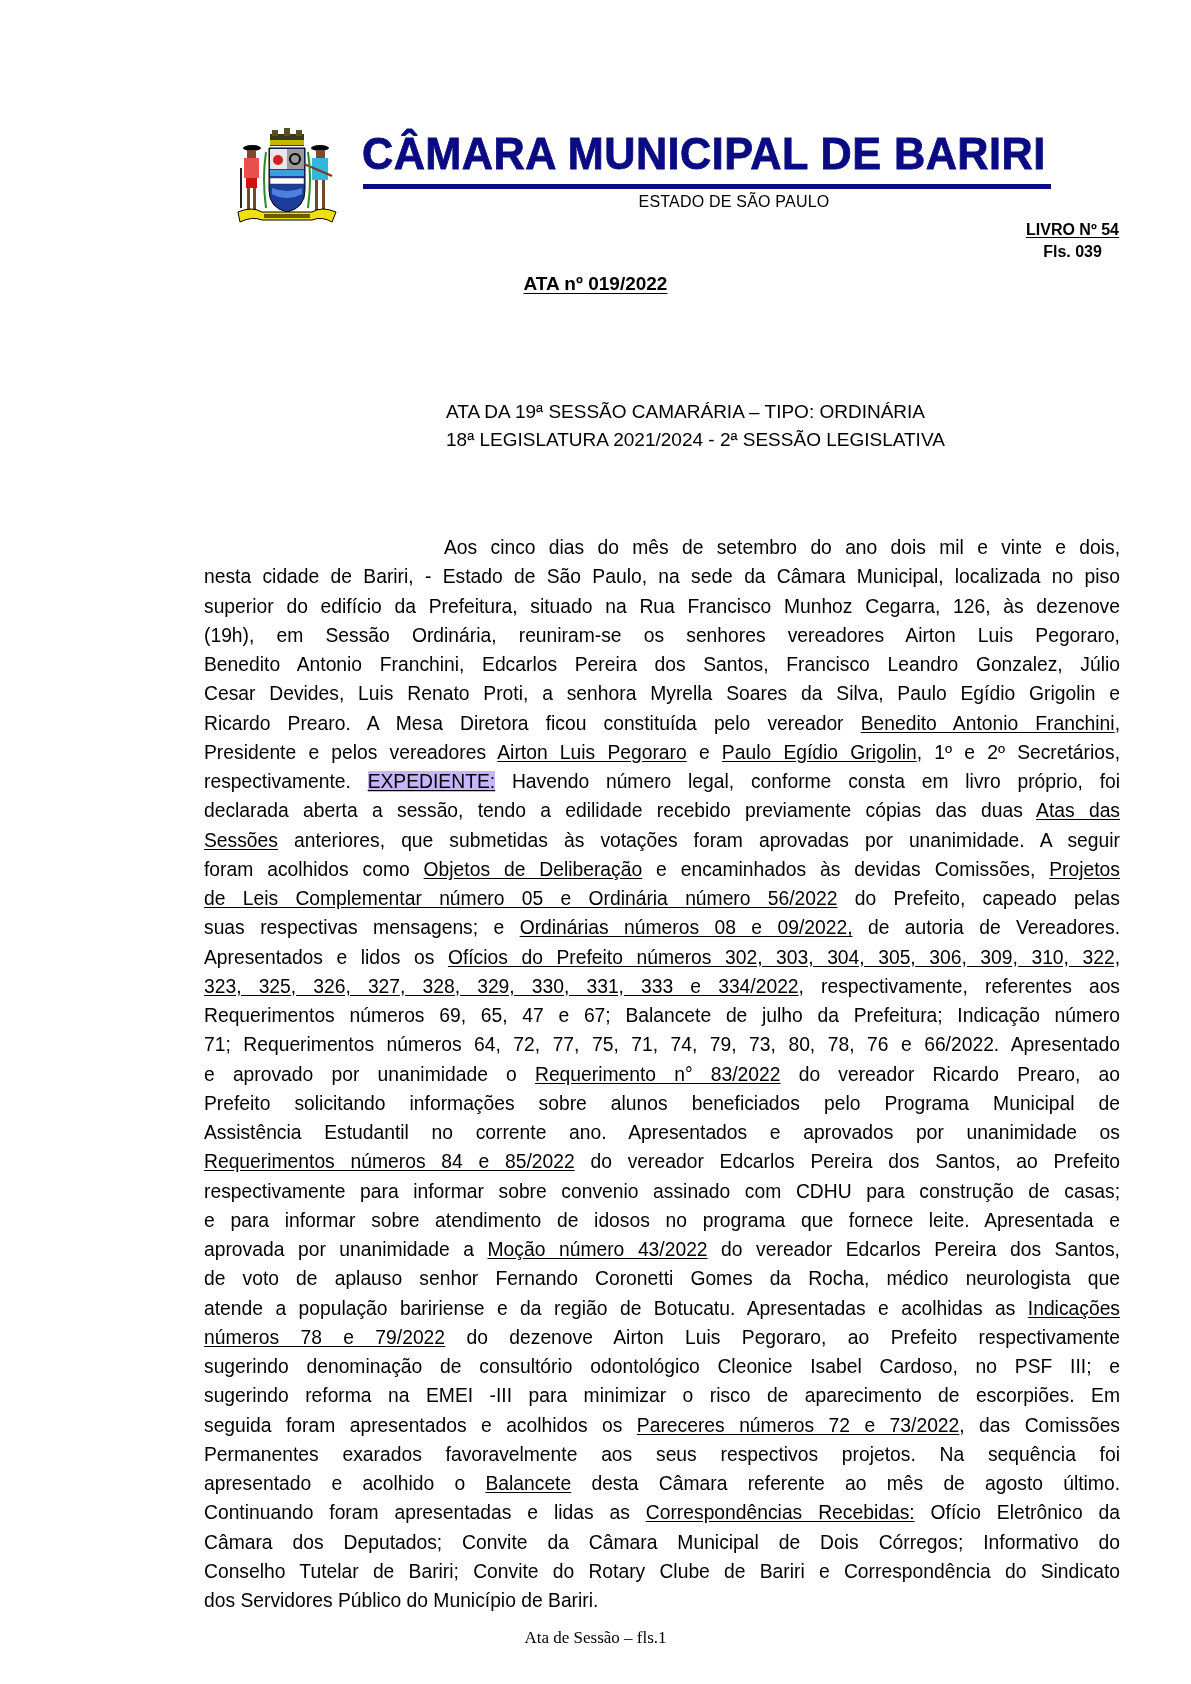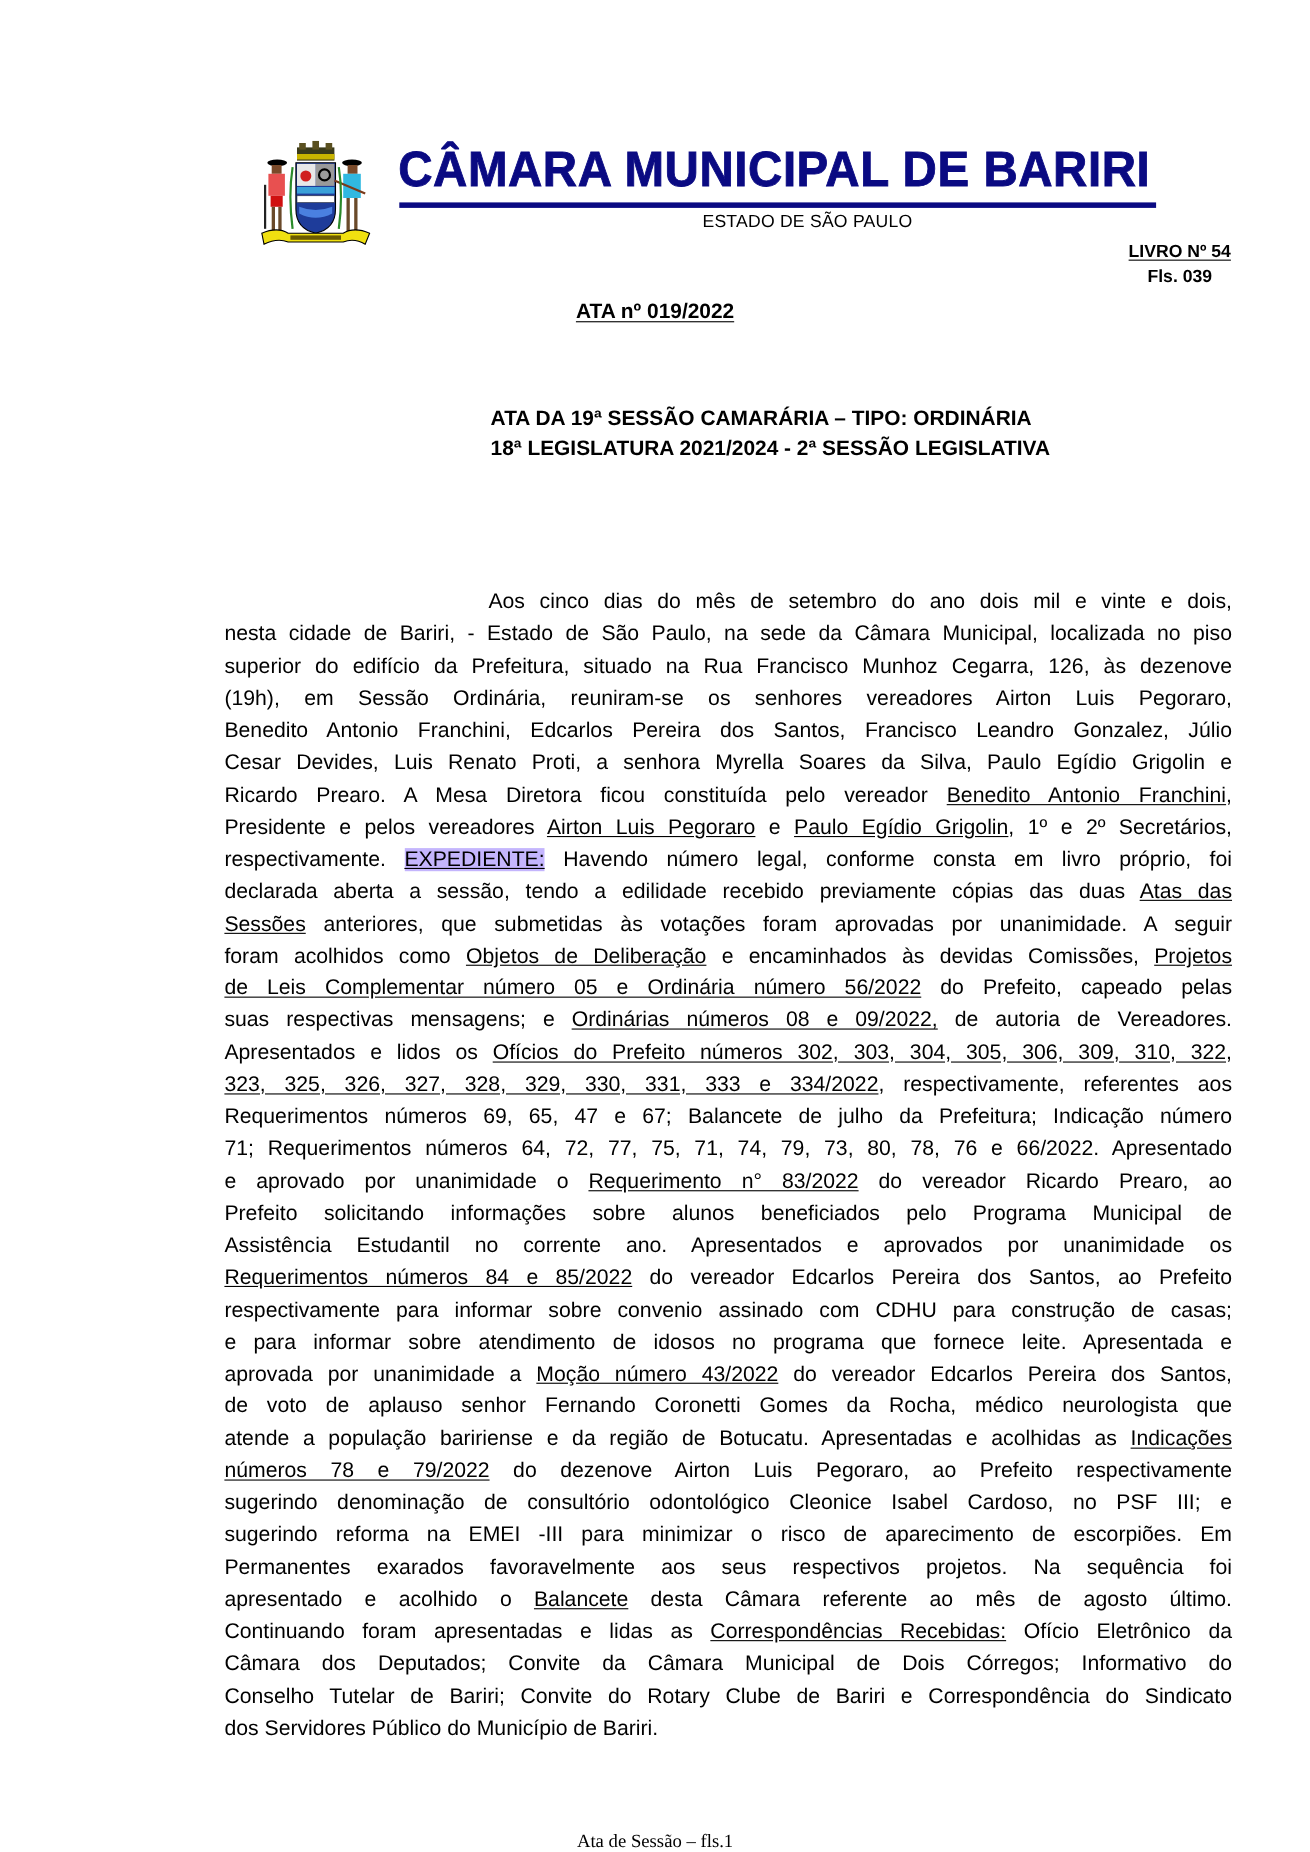--- a/index.html
+++ b/index.html
@@ -5,29 +5,29 @@
   html, body { margin:0; padding:0; background:#ffffff; }
   body { width:1191px; height:1684px; position:relative; overflow:hidden; font-family:"Liberation Sans", sans-serif; color:#000; }
   .logo { position:absolute; left:232px; top:128px; width:106px; height:96px; }
   .title { position:absolute; left:362px; top:128px; width:690px; font-family:"Liberation Sans", sans-serif; font-weight:bold; font-size:45px; color:#0a0a82; letter-spacing:0.5px; transform:scaleX(0.96); transform-origin:left top; white-space:nowrap; line-height:52px; -webkit-text-stroke:0.8px #0a0a82; }
   .rule { position:absolute; left:363px; top:184px; width:688px; height:5px; background:#0a0a82; }
   .subtitle { position:absolute; left:584px; top:193px; width:300px; text-align:center; font-size:16px; letter-spacing:0.2px; }
   .livro { position:absolute; right:72px; top:219px; text-align:center; font-weight:bold; font-size:16px; line-height:22px; }
   .livro .u { text-decoration:underline; }
   .ata-title { position:absolute; left:0; width:1191px; top:273px; text-align:center; font-weight:bold; font-size:19px; }
   .ata-title span { text-decoration:underline; text-underline-offset:3px; }
-  .heading { position:absolute; left:446px; top:367px; font-weight:bold; font-size:19px; line-height:28px; white-space:nowrap; }
+  .heading { position:absolute; left:446px; top:398px; font-weight:normal; font-size:19px; line-height:28px; white-space:nowrap; }
   .body { position:absolute; left:204px; top:533px; width:916px; font-size:19.3px; line-height:29.25px; }
   .line { display:block; text-align:justify; text-align-last:justify; white-space:normal; height:29.25px; overflow:visible; }
   .line.last { text-align-last:left; }
   .line.indent { padding-left:240px; }
   .b { font-weight:normal; }
   .u { text-decoration:underline; text-underline-offset:2px; }
   .hl { background:#a6a6a6; }
-  .footer { position:absolute; left:0; width:1191px; top:1628px; text-align:center; font-family:"Liberation Serif", serif; font-size:17px;margin-top:36px; }
+  .footer { position:absolute; left:0; width:1191px; top:1628px; text-align:center; font-family:"Liberation Serif", serif; font-size:17px; }
 </style>
 </head>
 <body>
 
 <div class="logo">
   <svg width="106" height="96" viewBox="0 0 106 96">
 
     <rect x="38" y="6" width="34" height="12" fill="#3a3a1a"></rect>
     <rect x="40" y="2" width="6" height="6" fill="#5a5020"></rect>
     <rect x="52" y="0" width="6" height="8" fill="#5a5020"></rect>
@@ -108,20 +108,21 @@
     <span class="line"><span class="">Assistência Estudantil no corrente ano. Apresentados e aprovados por unanimidade os</span></span>
     <span class="line"><span class="b u">Requerimentos números 84 e 85/2022</span><span class=""> do vereador Edcarlos Pereira dos Santos, ao Prefeito</span></span>
     <span class="line"><span class="">respectivamente para informar sobre convenio assinado com CDHU para construção de casas;</span></span>
     <span class="line"><span class="">e para informar sobre atendimento de idosos no programa que fornece leite. Apresentada e</span></span>
     <span class="line"><span class="">aprovada por unanimidade a </span><span class="b u">Moção número 43/2022</span><span class=""> do vereador Edcarlos Pereira dos Santos,</span></span>
     <span class="line"><span class="">de voto de aplauso senhor Fernando Coronetti Gomes da Rocha, médico neurologista que</span></span>
     <span class="line"><span class="">atende a população baririense e da região de Botucatu. Apresentadas e acolhidas as </span><span class="b u">Indicações</span></span>
     <span class="line"><span class="b u">números 78 e 79/2022</span><span class=""> do dezenove Airton Luis Pegoraro, ao Prefeito respectivamente</span></span>
     <span class="line"><span class="">sugerindo denominação de consultório odontológico Cleonice Isabel Cardoso, no PSF III; e</span></span>
     <span class="line"><span class="">sugerindo reforma na EMEI -III para minimizar o risco de aparecimento de escorpiões. Em</span></span>
+    <span class="line"><span class="">seguida foram apresentados e acolhidos os </span><span class="b u">Pareceres números 72 e 73/2022</span><span class="">, das Comissões</span></span>
     <span class="line"><span class="">Permanentes exarados favoravelmente aos seus respectivos projetos. Na sequência foi</span></span>
     <span class="line"><span class="">apresentado e acolhido o </span><span class="b u">Balancete</span><span class=""> desta Câmara referente ao mês de agosto último.</span></span>
     <span class="line"><span class="">Continuando foram apresentadas e lidas as </span><span class="b u">Correspondências Recebidas:</span><span class=""> Ofício Eletrônico da</span></span>
     <span class="line"><span class="">Câmara dos Deputados; Convite da Câmara Municipal de Dois Córregos; Informativo do</span></span>
     <span class="line"><span class="">Conselho Tutelar de Bariri; Convite do Rotary Clube de Bariri e Correspondência do Sindicato</span></span>
     <span class="line last"><span class="">dos Servidores Público do Município de Bariri.</span></span>
   </div>
 
 <div class="footer">Ata de Sessão – fls.1</div>
 

